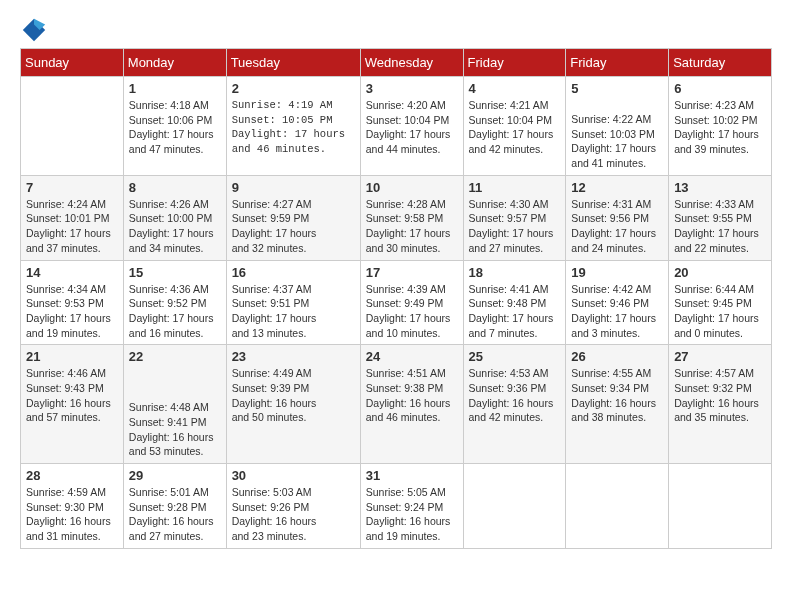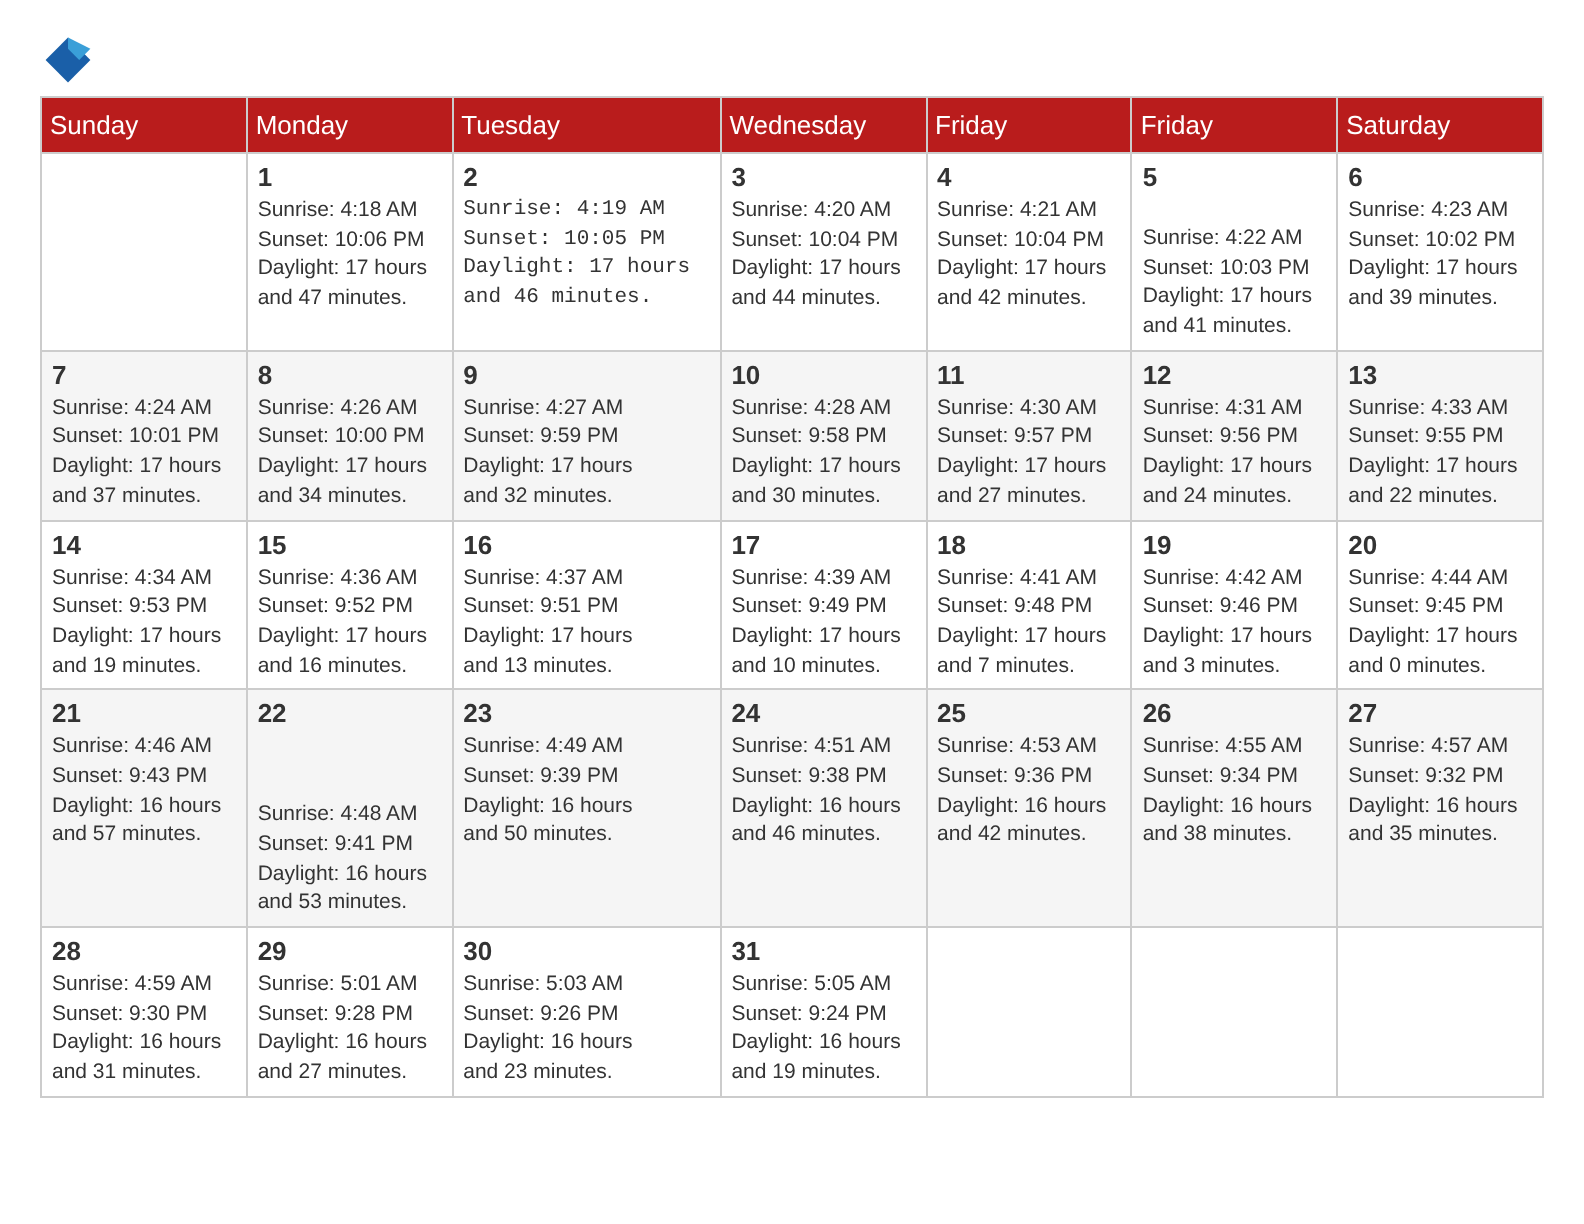--- a/index.html
+++ b/index.html
@@ -264,21 +264,21 @@
         </td>
         <td>
           <span class="day-number">19</span>
           <div class="day-info" style="white-space: pre-line;">Sunrise: 4:42 AM
 Sunset: 9:46 PM
 Daylight: 17 hours
 and 3 minutes.</div>
         </td>
         <td>
           <span class="day-number">20</span>
-          <div class="day-info" style="white-space: pre-line;">Sunrise: 4:44 AM
+          <div class="day-info" style="white-space: pre-line;">Sunrise: 6:44 AM
 Sunset: 9:45 PM
 Daylight: 17 hours
 and 0 minutes.</div>
         </td>
       </tr>
       <tr>
         <td>
           <span class="day-number">21</span>
           <div class="day-info" style="white-space: pre-line;">Sunrise: 4:46 AM
 Sunset: 9:43 PM

